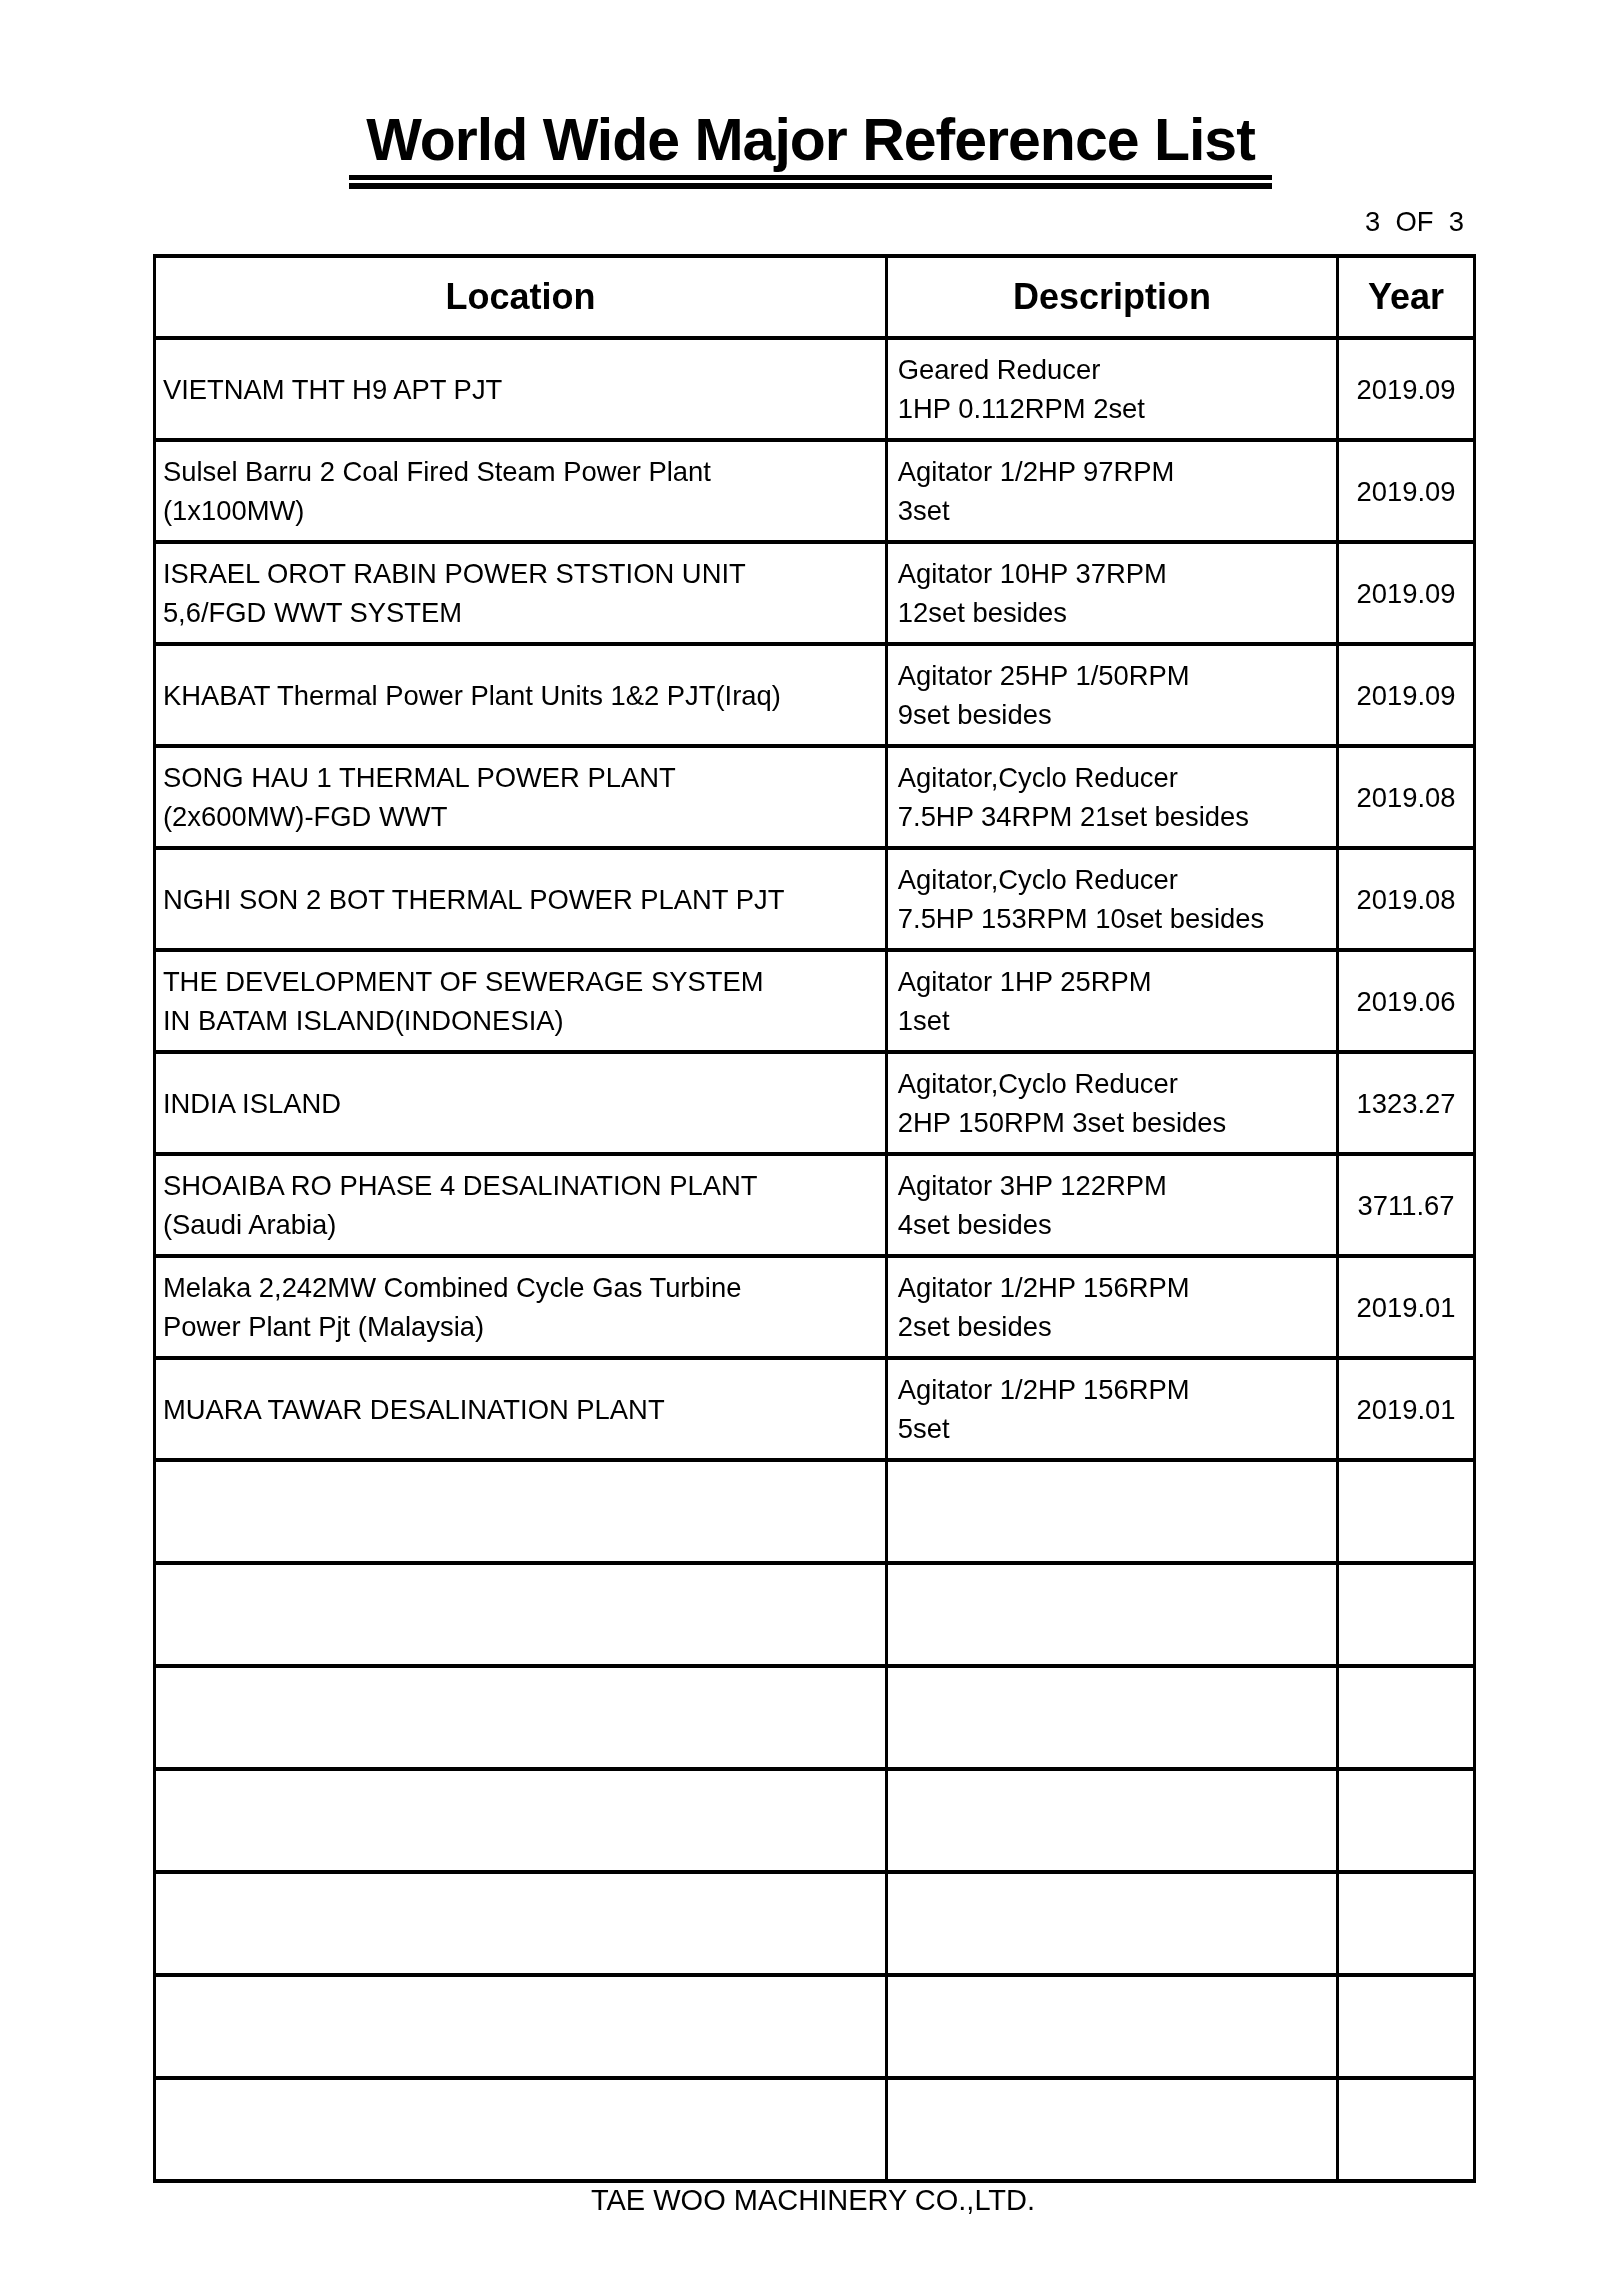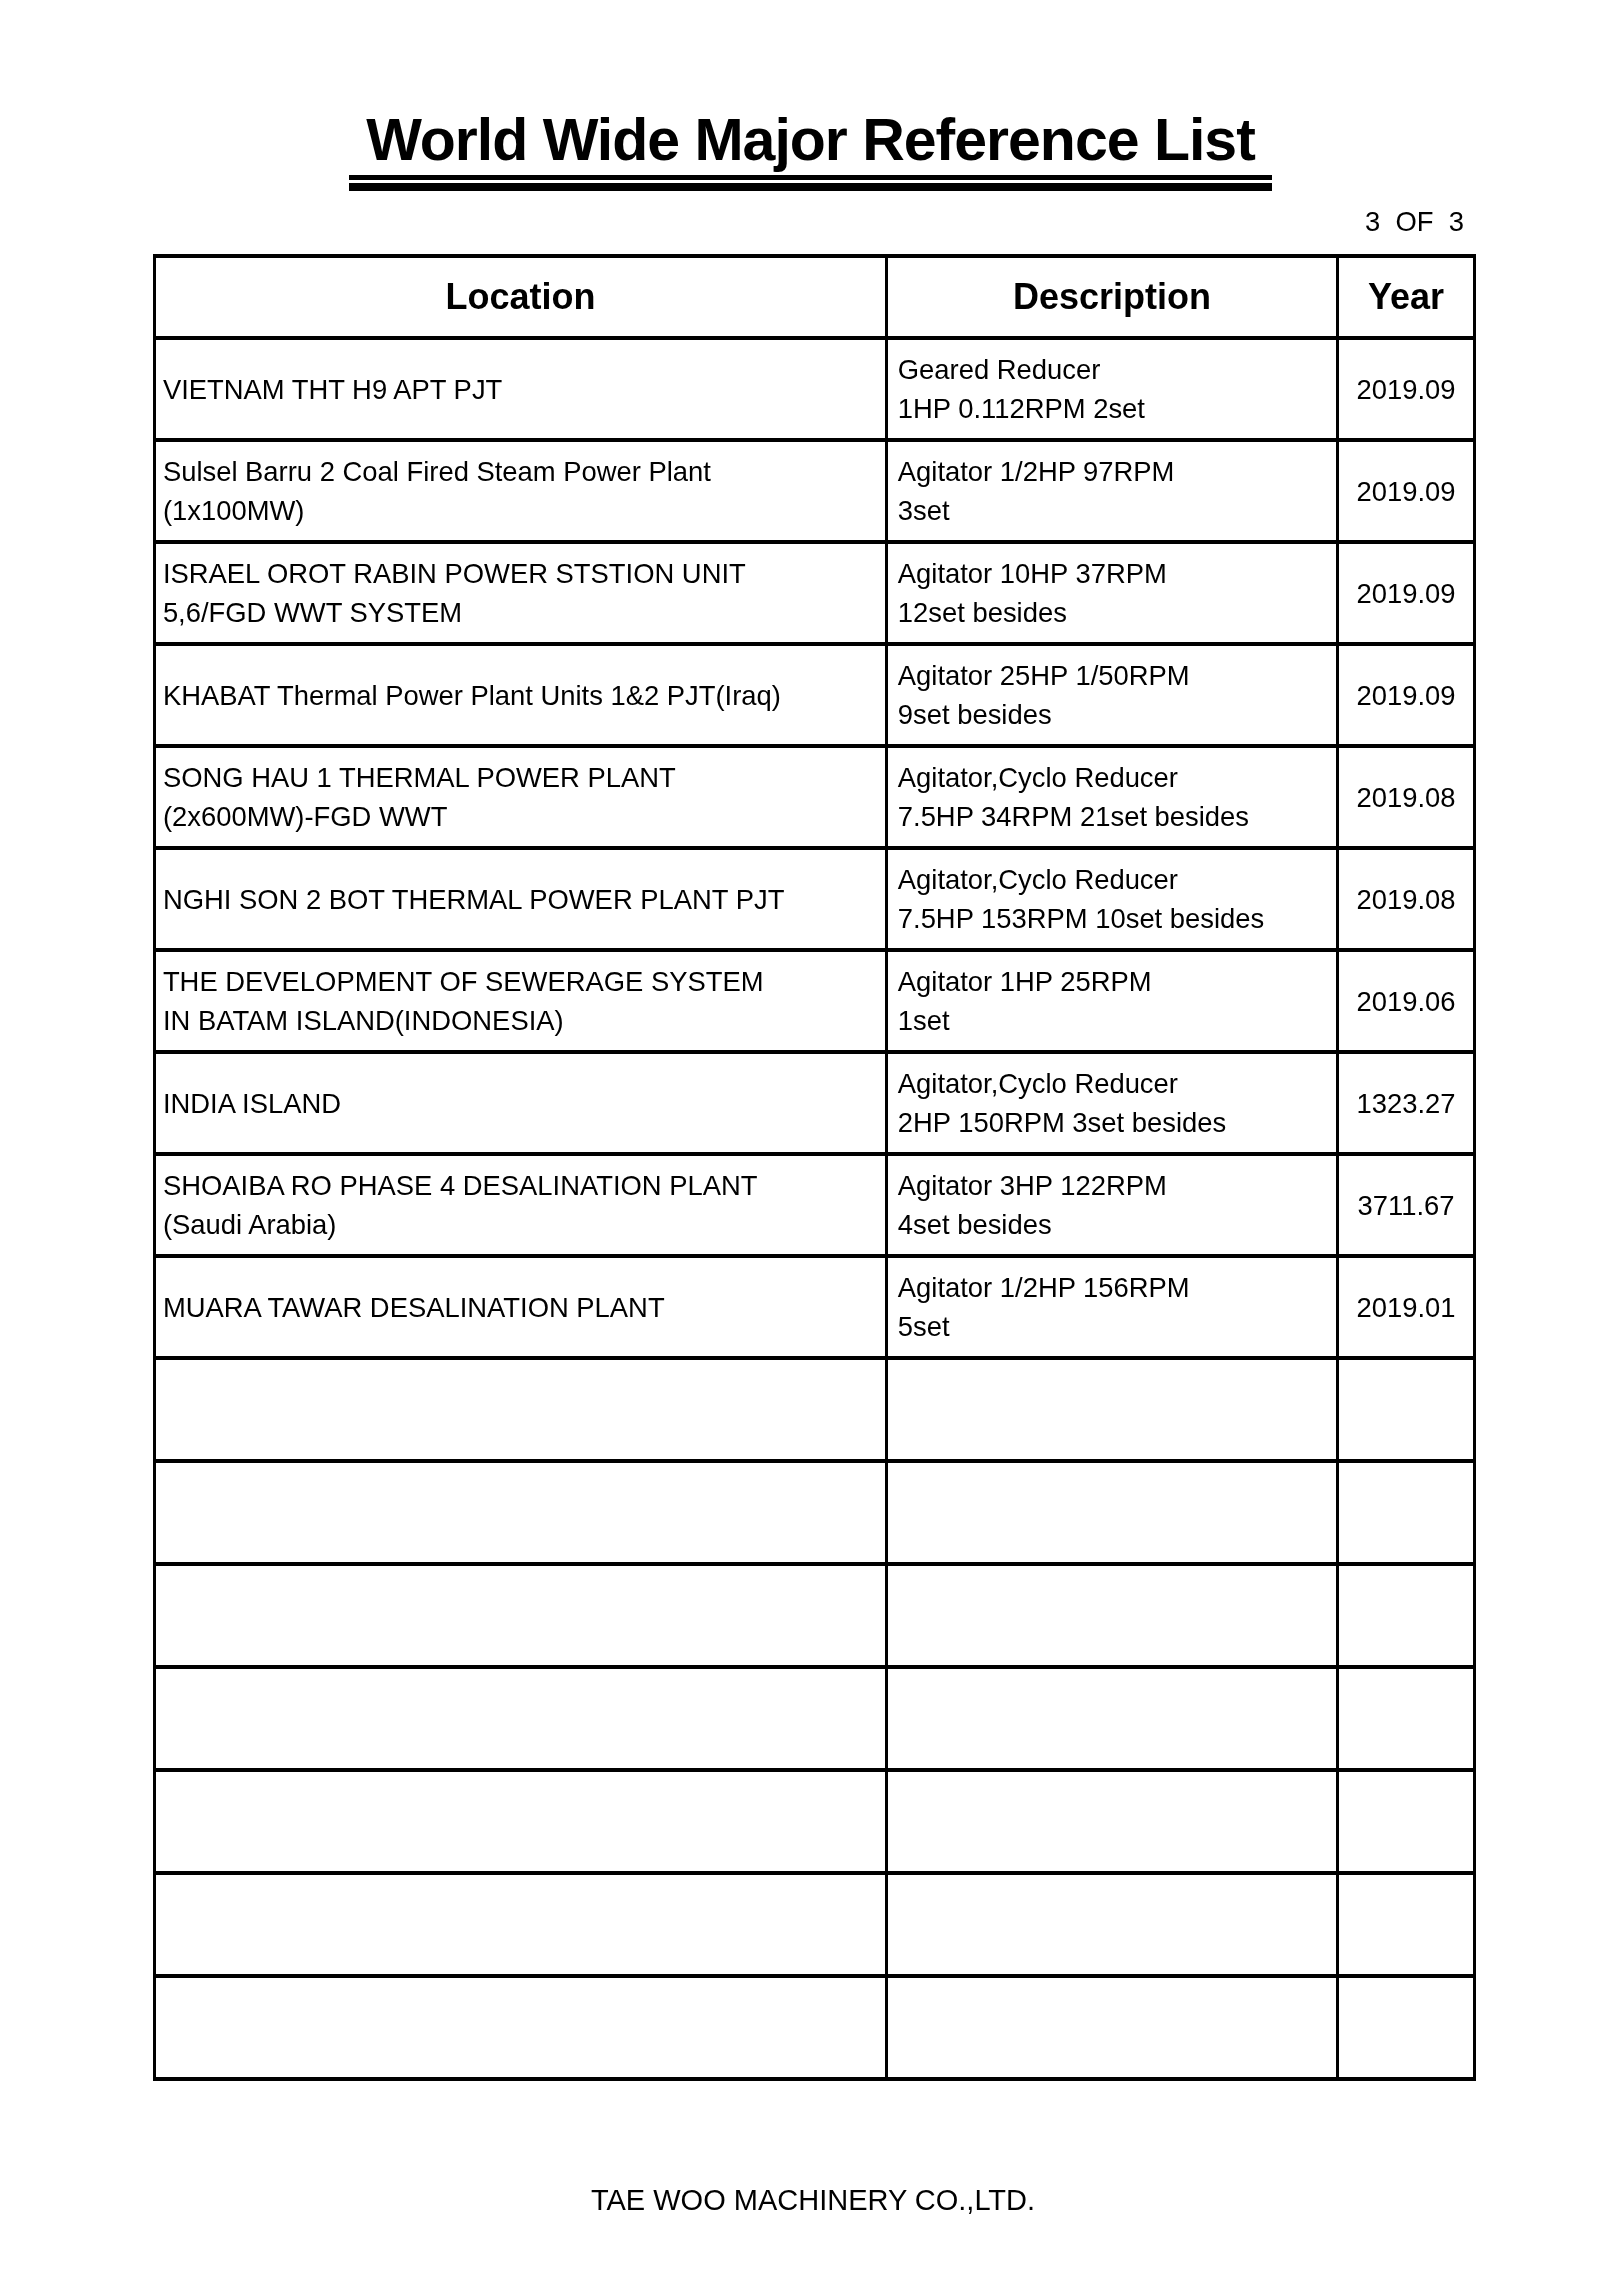--- a/index.html
+++ b/index.html
@@ -14,21 +14,21 @@
   }
   .title-wrap{
     position:absolute;
     top:110px;
     left:0;
     width:100%;
     text-align:center;
   }
   .title-outer{
     display:inline-block;
-    border-bottom:8px solid #000000;
+    border-bottom:6px solid #000000;
     padding-bottom:2.9px;
   }
   .title{
     display:inline-block;
     margin:0;
     border-bottom:5.9px solid #000;
     padding:0 17.6px 2.9px 17.6px;
     font-size:59px;
     font-weight:700;
     letter-spacing:-1px;
@@ -164,20 +164,27 @@
         <td class="year">1323.27</td>
       </tr>
       <tr class="data">
         <td class="loc">SHOAIBA RO PHASE 4 DESALINATION PLANT
 (Saudi Arabia)</td>
         <td class="desc">Agitator 3HP 122RPM
 4set besides</td>
         <td class="year">3711.67</td>
       </tr>
       <tr class="data">
+        <td class="loc">Melaka 2,242MW Combined Cycle Gas Turbine
+Power Plant Pjt (Malaysia)</td>
+        <td class="desc">Agitator 1/2HP 156RPM
+2set besides</td>
+        <td class="year">2019.01</td>
+      </tr>
+      <tr class="data">
         <td class="loc">MUARA TAWAR DESALINATION PLANT</td>
         <td class="desc">Agitator 1/2HP 156RPM
 5set</td>
         <td class="year">2019.01</td>
       </tr>
       <tr class="empty">
         <td class="loc"></td>
         <td class="desc"></td>
         <td class="year"></td>
       </tr>

